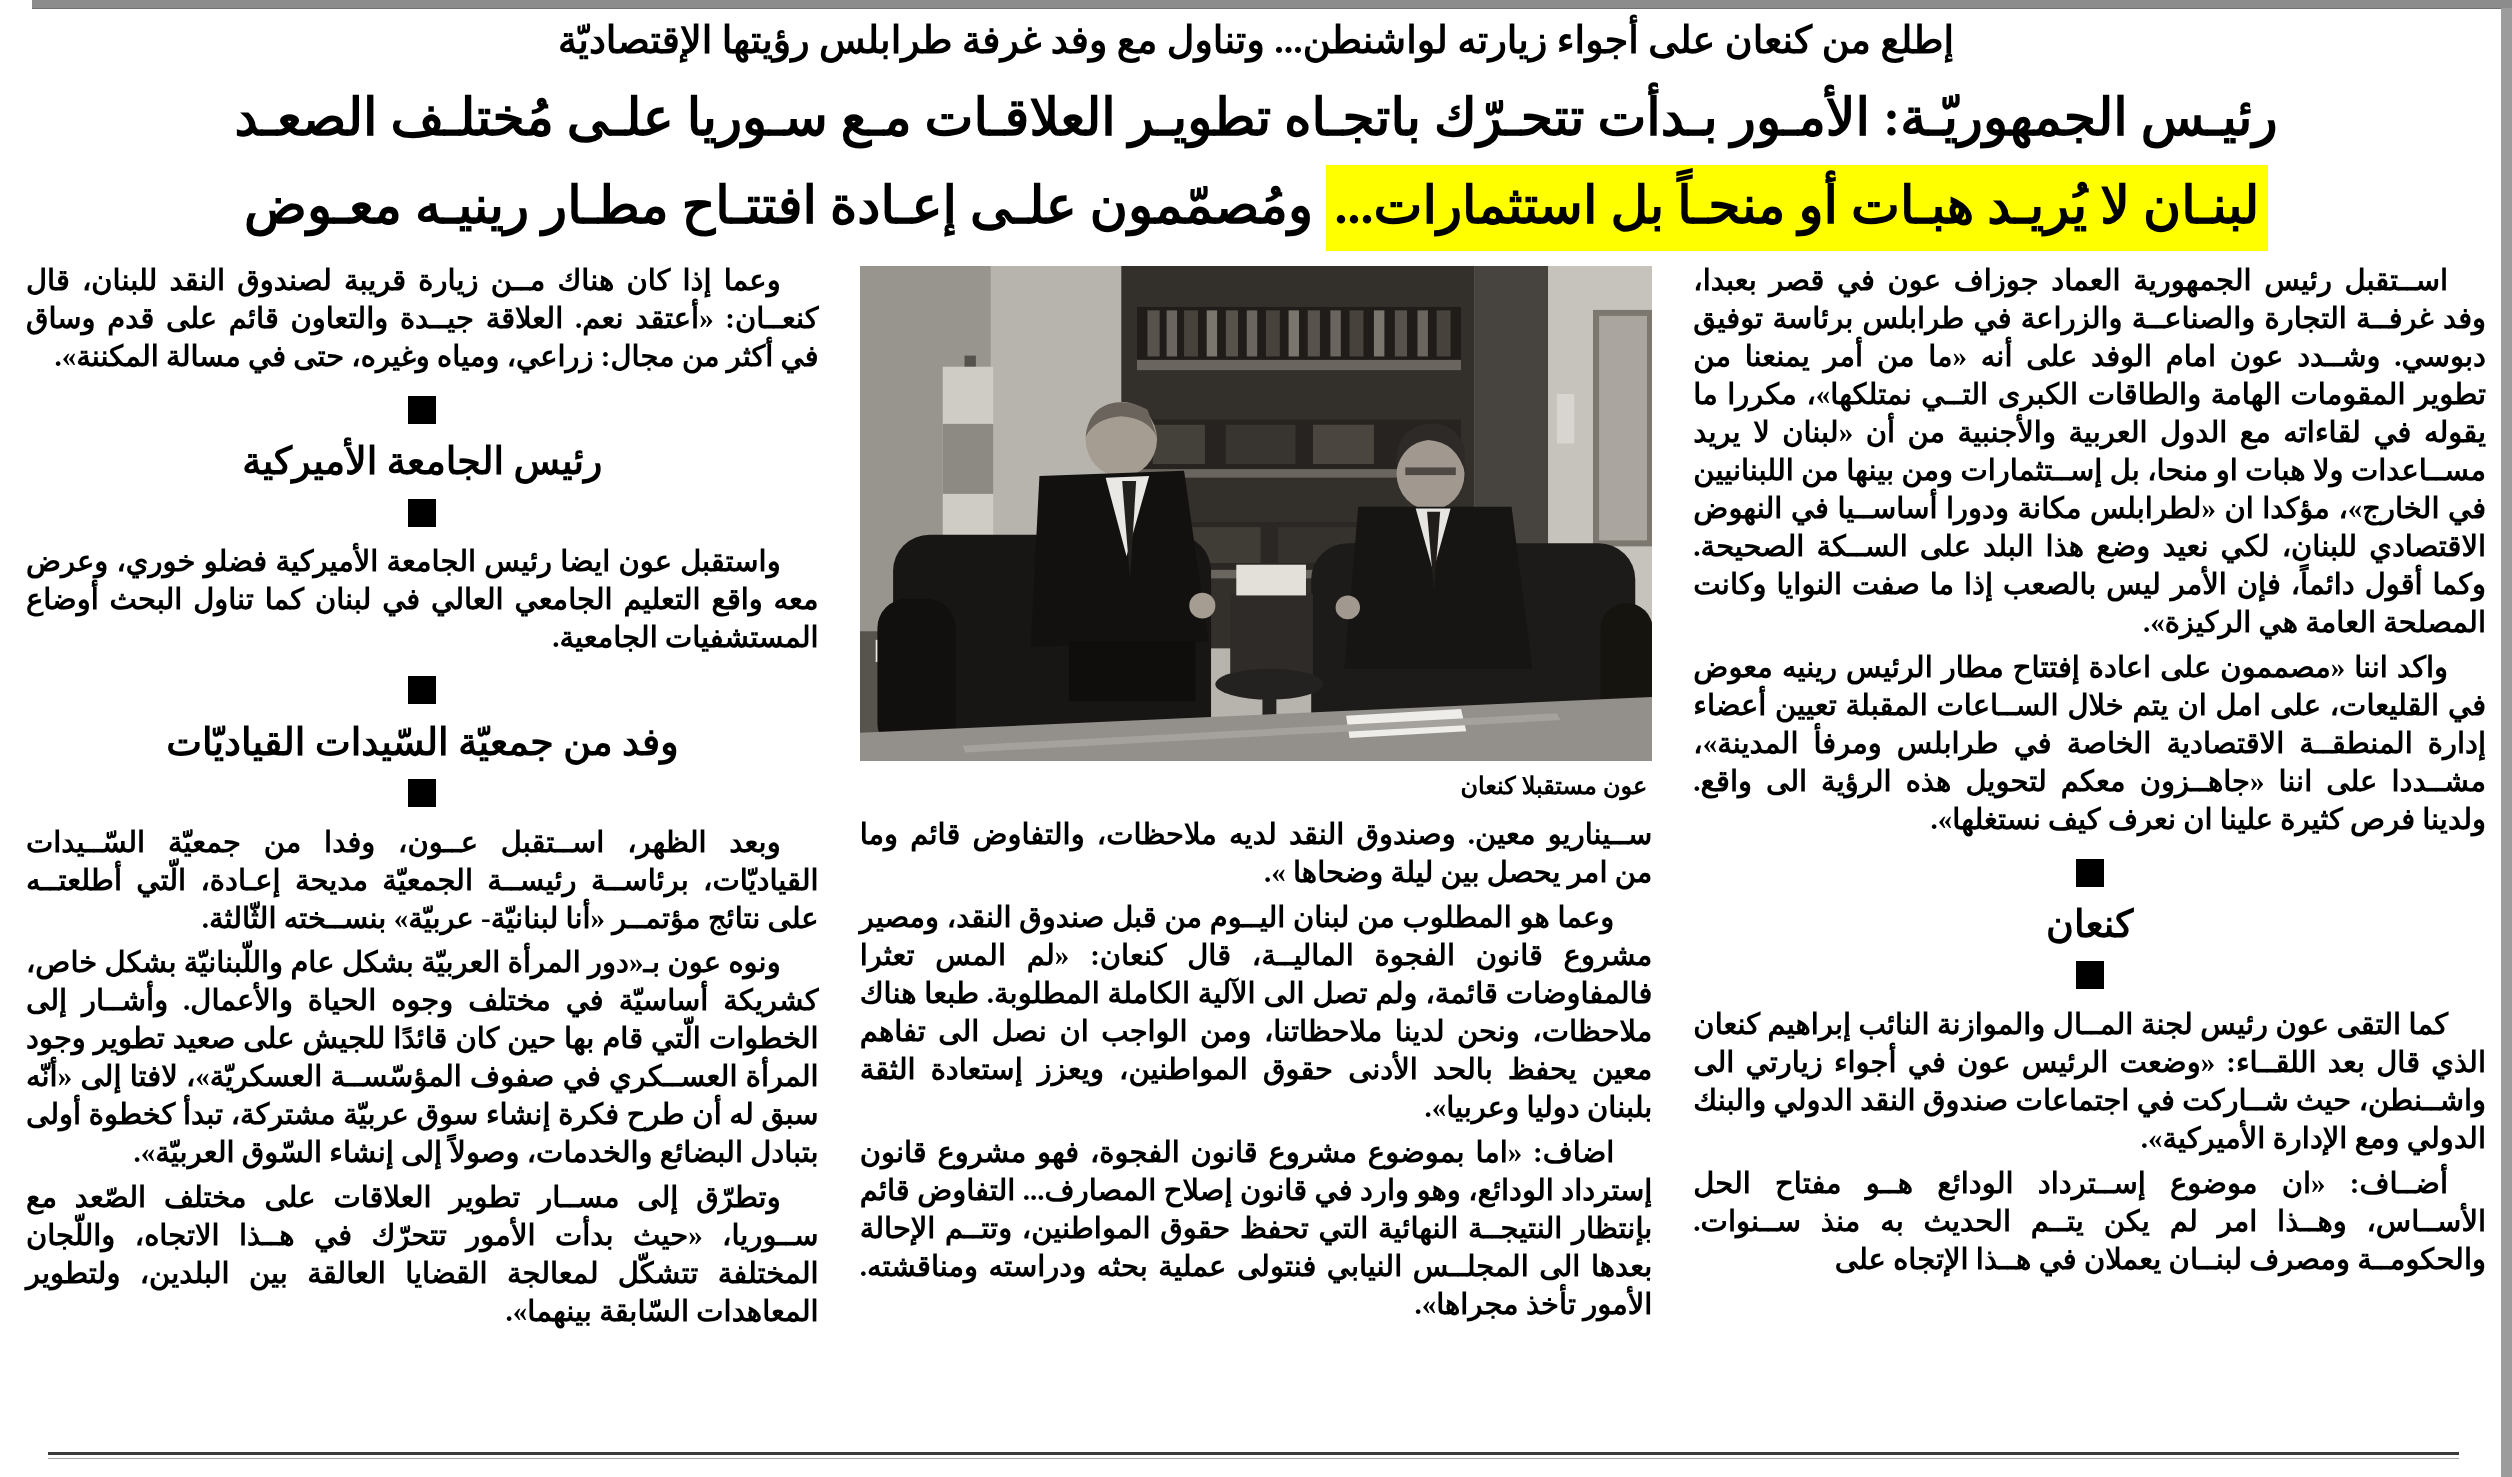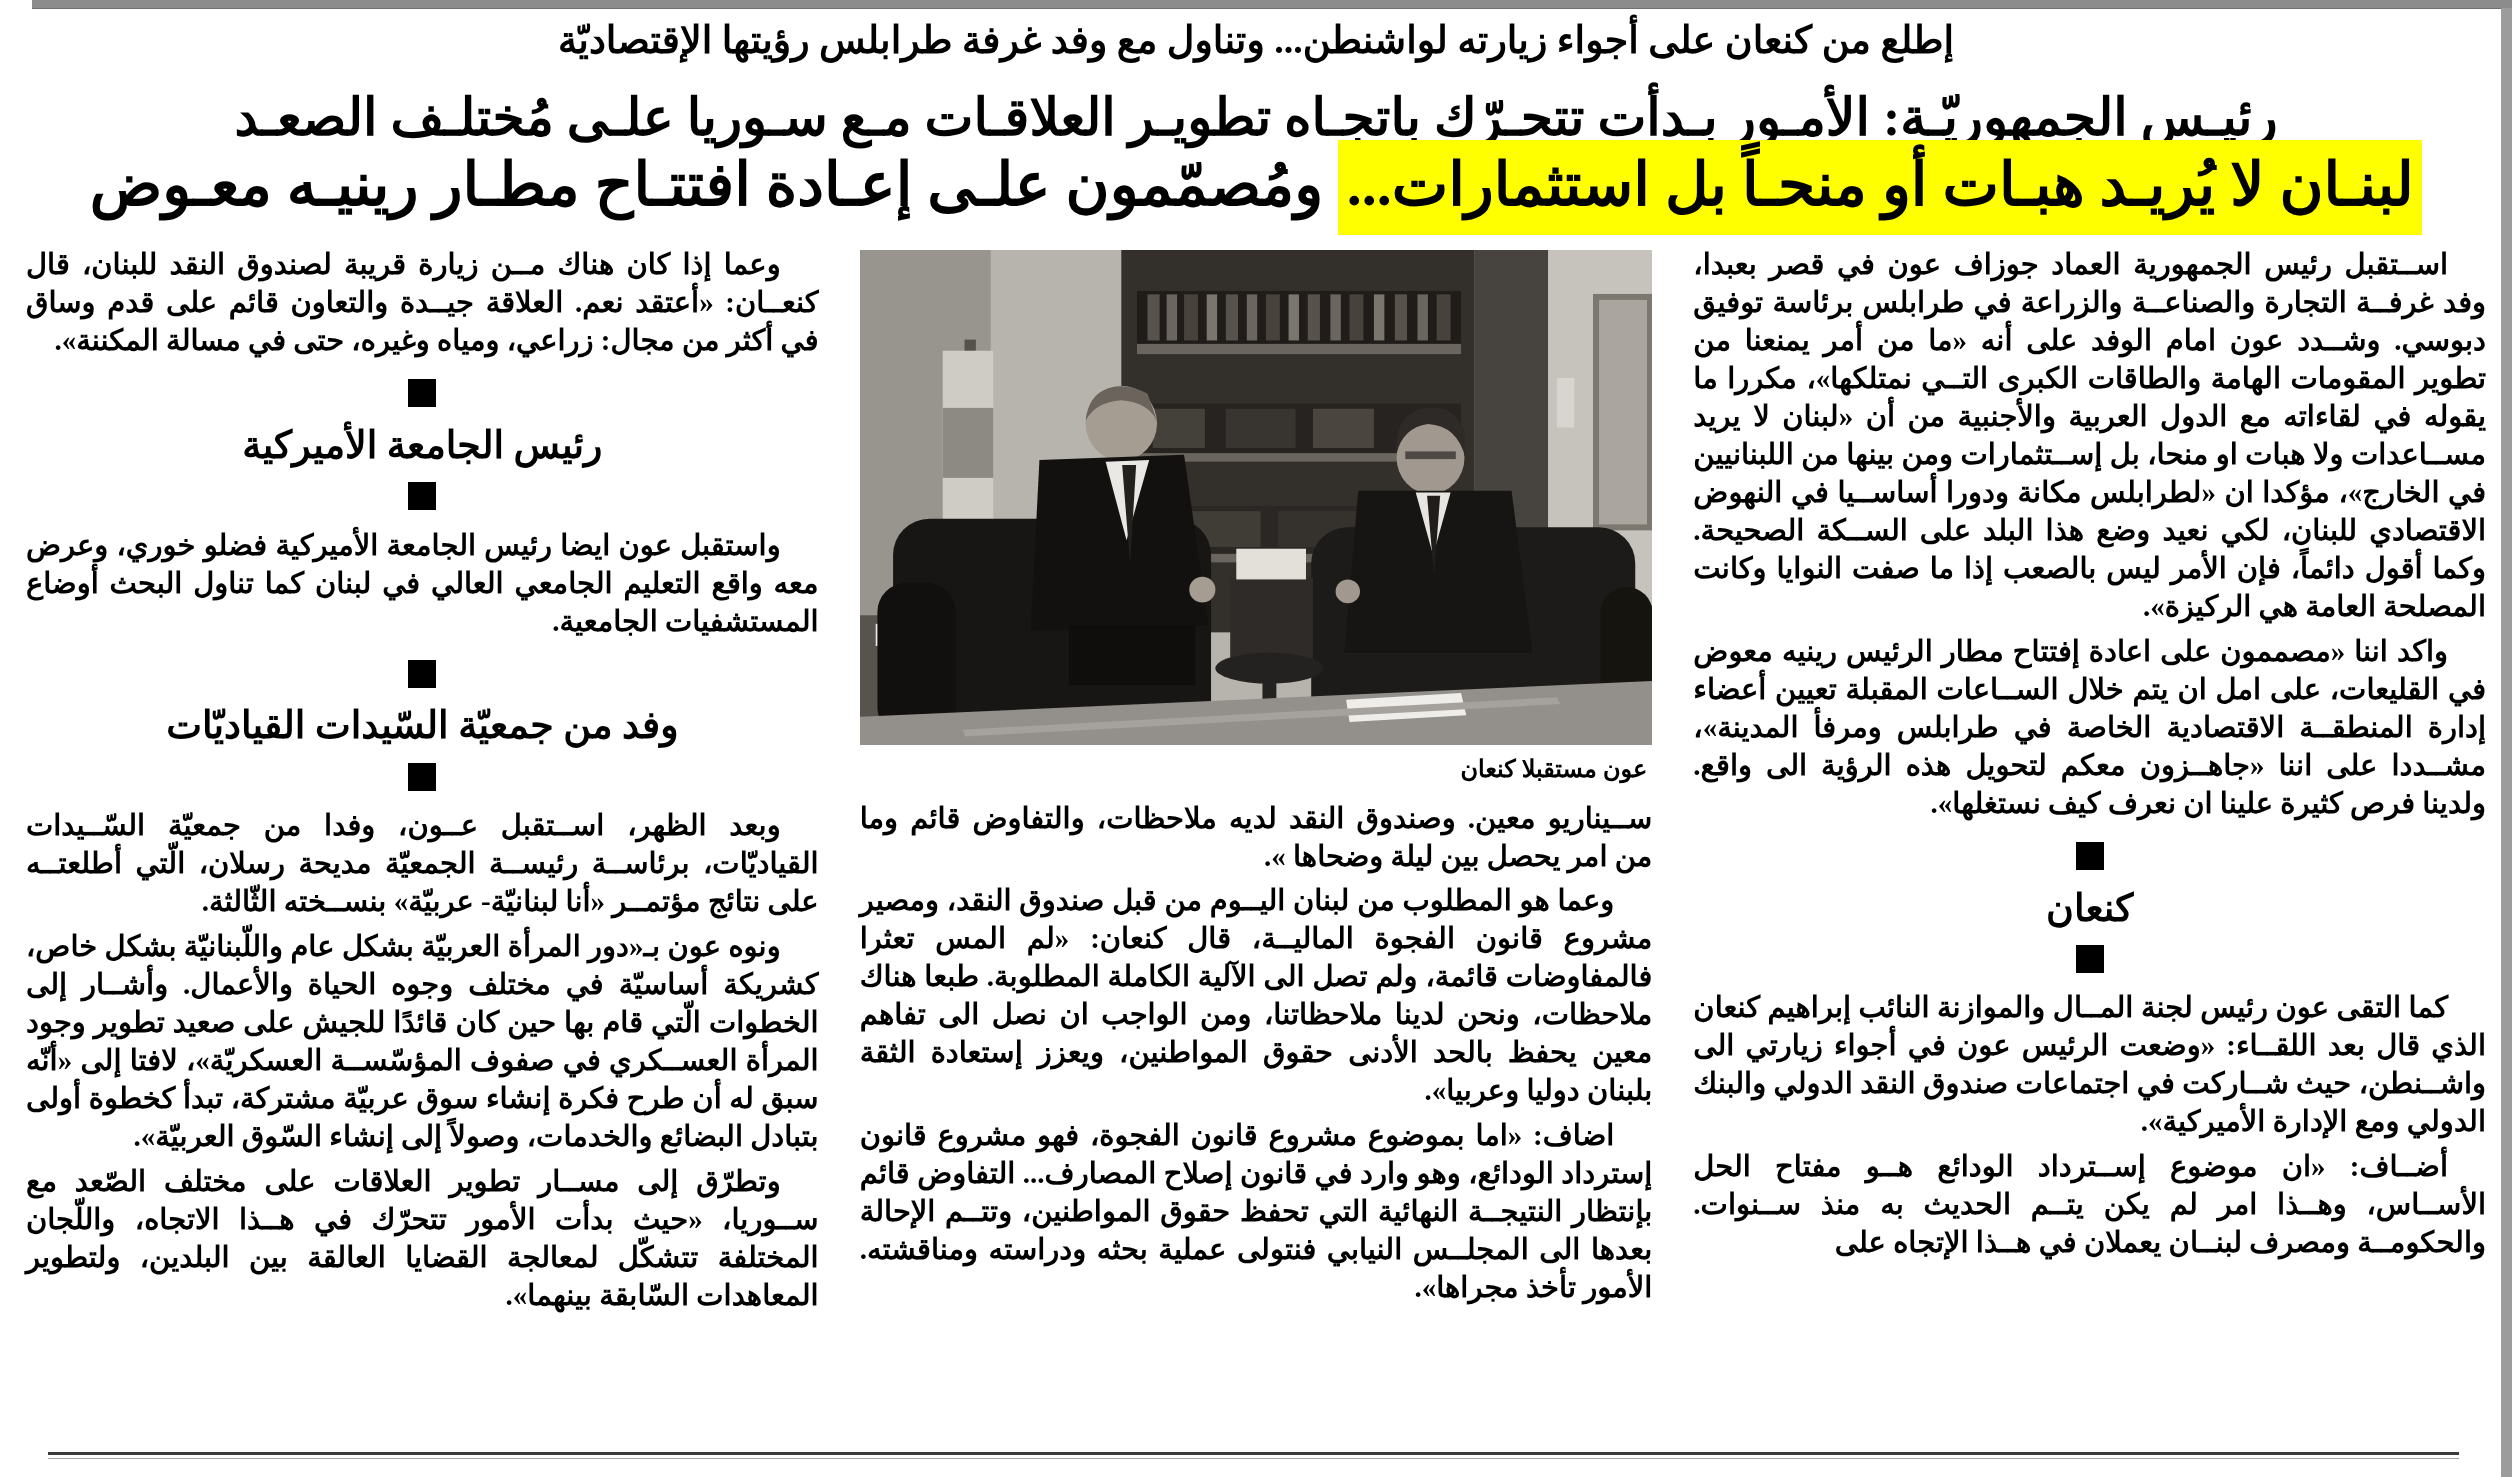--- a/index.html
+++ b/index.html
@@ -6,21 +6,21 @@
   .page{
     position:relative;width:2512px;height:1477px;background:#ffffff;
     overflow:hidden;direction:rtl;color:#000;
     font-family:Liberation Serif, serif;
   }
   .top-bar{position:absolute;top:0;left:32px;right:0;height:7.7px;background:#8c8c8c;border-bottom:1.7px solid #6f6f6f;}
   .side-bar{position:absolute;top:7.7px;right:0;width:11px;bottom:0;background:#9c9c9c;}
   .header{padding:17px 60px 0;text-align:center;}
   .kicker{font-size:38px;font-weight:bold;line-height:1.25;}
   .headline1{font-size:52px;font-weight:bold;line-height:1.2;margin-top:22px;}
-  .headline2{font-size:60px;font-weight:bold;line-height:1.2;}
+  .headline2{font-size:52px;font-weight:bold;line-height:1.2;margin-top:26px;}
   .hl-yellow{background:#ffff00;padding:12px 8.5px 17px;}
   .columns{display:flex;flex-direction:row;gap:41px;padding:24px 26px 0;align-items:flex-start;}
   .col{flex:1 1 0;min-width:0;}
   .col p{
     font-size:29px;font-weight:bold;line-height:38px;
     text-align:justify;margin:0 0 6.8px;text-indent:38px;
   }
   .col p.cont{text-indent:0;}
   .sec-header{
     display:flex;justify-content:center;align-items:center;gap:15.4px;
@@ -160,21 +160,21 @@
         <span class="sq"></span>
         <span>رئيس الجامعة الأميركية</span>
         <span class="sq"></span>
       </div>
       <p>واستقبل عون ايضا رئيس الجامعة الأميركية فضلو خوري، وعرض معه واقع التعليم الجامعي العالي في لبنان كما تناول البحث أوضاع المستشفيات الجامعية.</p>
       <div class="sec-header">
         <span class="sq"></span>
         <span>وفد من جمعيّة السّيدات القياديّات</span>
         <span class="sq"></span>
       </div>
-      <p>وبعد الظهر، اســتقبل عــون، وفدا من جمعيّة السّــيدات القياديّات، برئاســة رئيســة الجمعيّة مديحة رسلان، الّتي أطلعتــه على نتائج مؤتمــر «أنا لبنانيّة- عربيّة» بنســخته الثّالثة.</p>
+      <p>وبعد الظهر، اســتقبل عــون، وفدا من جمعيّة السّــيدات القياديّات، برئاســة رئيســة الجمعيّة مديحة إعـادة، الّتي أطلعتــه على نتائج مؤتمــر «أنا لبنانيّة- عربيّة» بنســخته الثّالثة.</p>
       <p>ونوه عون بـ«دور المرأة العربيّة بشكل عام واللّبنانيّة بشكل خاص، كشريكة أساسيّة في مختلف وجوه الحياة والأعمال. وأشــار إلى الخطوات الّتي قام بها حين كان قائدًا للجيش على صعيد تطوير وجود المرأة العســكري في صفوف المؤسّســة العسكريّة»، لافتا إلى «أنّه سبق له أن طرح فكرة إنشاء سوق عربيّة مشتركة، تبدأ كخطوة أولى بتبادل البضائع والخدمات، وصولاً إلى إنشاء السّوق العربيّة».</p>
       <p>وتطرّق إلى مســار تطوير العلاقات على مختلف الصّعد مع ســوريا، «حيث بدأت الأمور تتحرّك في هــذا الاتجاه، واللّجان المختلفة تتشكّل لمعالجة القضايا العالقة بين البلدين، ولتطوير المعاهدات السّابقة بينهما».</p>
     </div>
 
   </div>
 
   <div class="bottom-rule"></div>
 
 </div>
 

